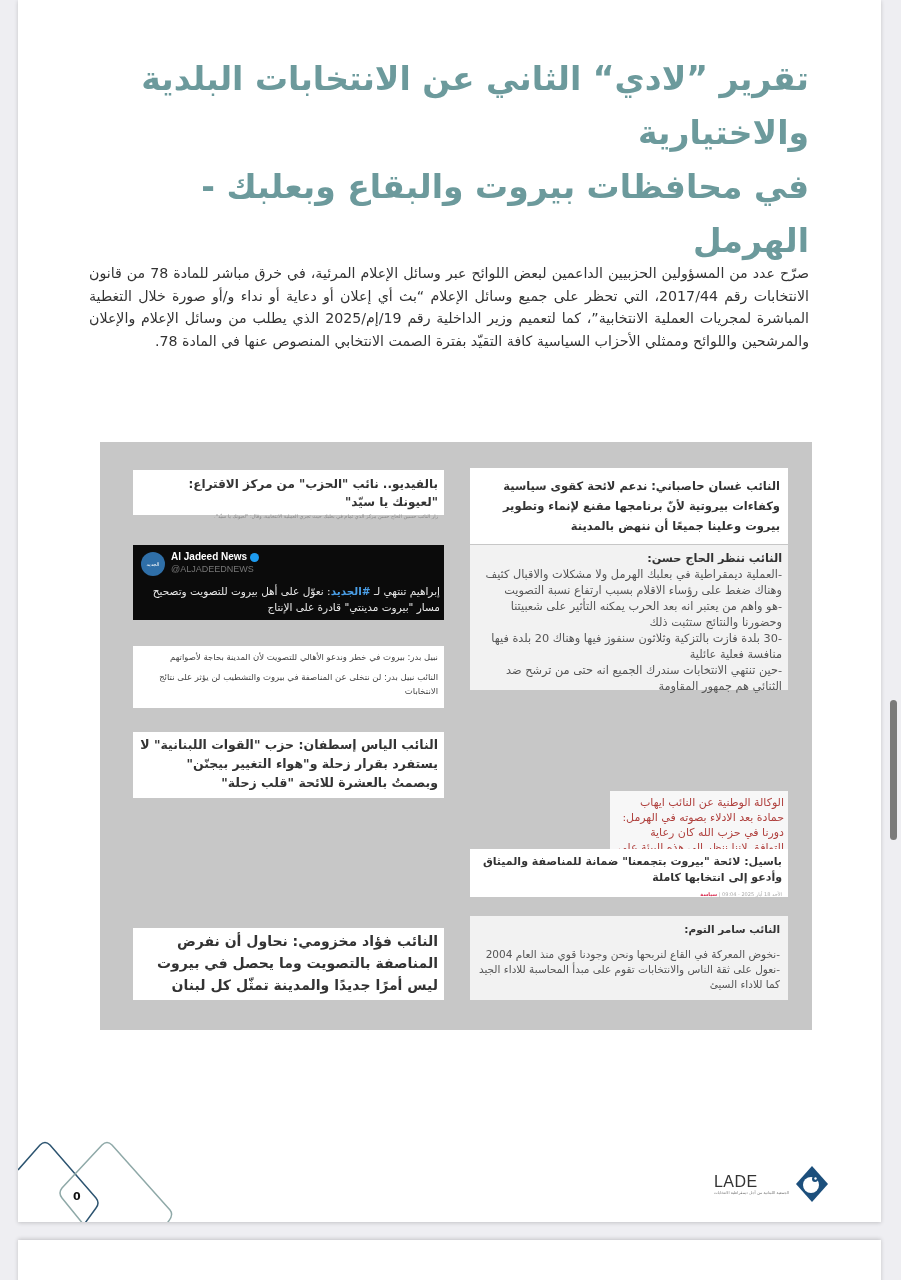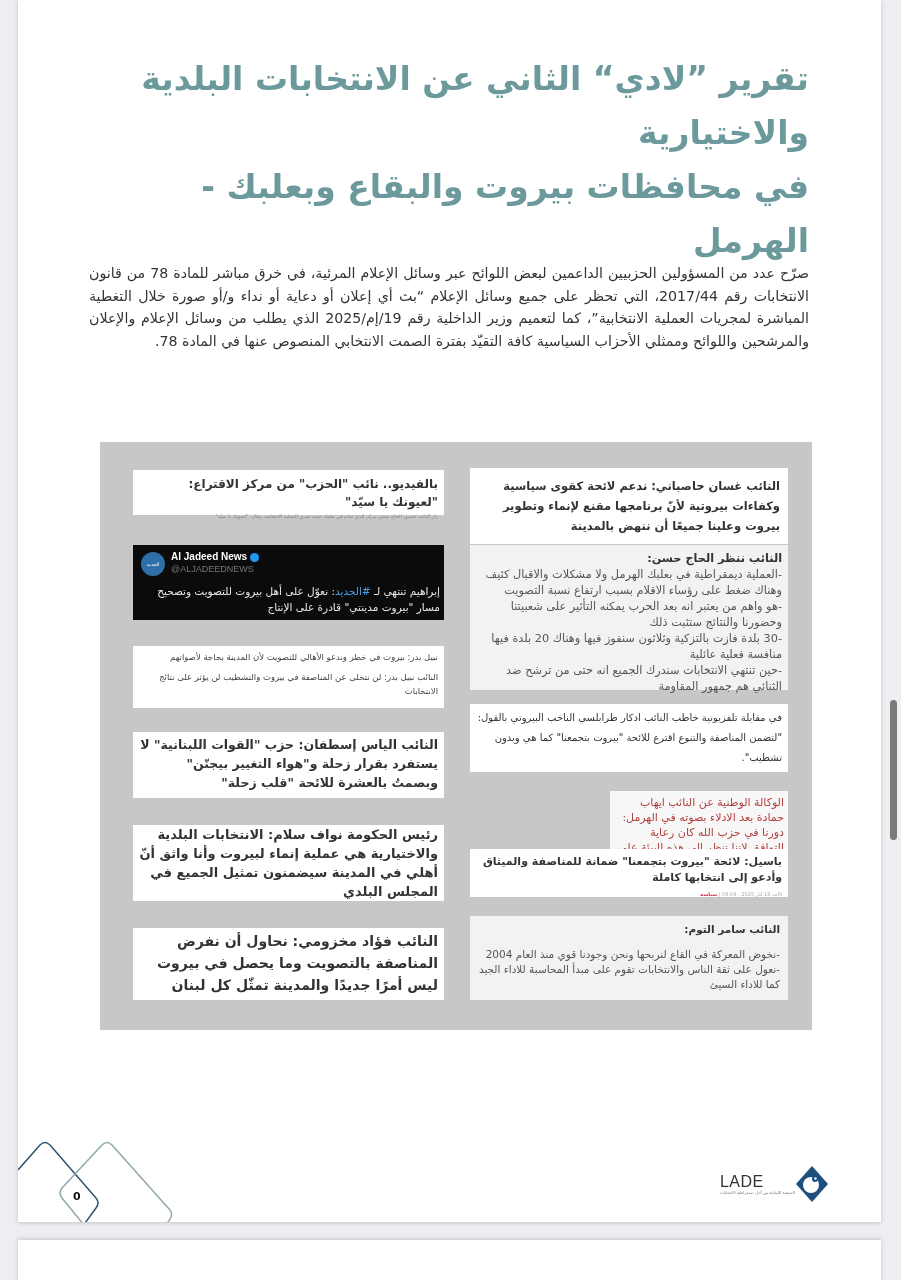--- a/index.html
+++ b/index.html
@@ -10,21 +10,21 @@
 
   .title { position:absolute; right:72px; top:52px; width:700px; direction:rtl; text-align:right; color:#6c9a9c; font-size:33px; font-weight:bold; line-height:54px; }
   .section-tag { position:absolute; right:72px; top:213px; background:#d81f46; color:#fff; font-size:15px; font-weight:bold; padding:6px 10px; direction:rtl; }
   .body-text { position:absolute; right:72px; top:262px; width:720px; direction:rtl; text-align:justify; color:#333; font-size:14.2px; line-height:22.5px; }
 
   .collage { position:absolute; left:82px; top:442px; width:712px; height:588px; background:#c7c7c7; }
   .card { position:absolute; background:#fff; direction:rtl; text-align:right; color:#333; box-sizing:border-box; }
   .card.gray { background:#f2f2f2; }
   .b { font-weight:bold; }
 
-  .footer-logo { position:absolute; right:52px; top:1165px; display:flex; align-items:center; gap:0;justify-content:space-between; }
+  .footer-logo { position:absolute; right:52px; top:1165px; display:flex; align-items:center; gap:6px;justify-content:space-between; }
   .lade-text { font-family:"Liberation Sans", sans-serif; font-size:16px; color:#333; letter-spacing:0.5px; line-height:16px; }
   .lade-sub { font-size:4px; color:#777; }
   .page-num { position:absolute; left:55px; top:1190px; font-size:11px; font-weight:bold; color:#111; }
 </style>
 </head>
 <body>
 
 <div class="page">
 
   <div class="title">
@@ -41,23 +41,20 @@
     </div>
 
     <div class="card gray" style="right:24px;top:103px;width:318px;height:145px;padding:6px 6px;font-size:11.3px;line-height:16px;color:#555;">
       <div class="b" style="color:#333;">النائب ننظر الحاج حسن:</div>
       <div>-العملية ديمقراطية في بعلبك الهرمل ولا مشكلات والاقبال كثيف وهناك ضغط على رؤساء الاقلام بسبب ارتفاع نسبة التصويت</div>
       <div>-هو واهم من يعتبر انه بعد الحرب يمكنه التأثير على شعبيتنا وحضورنا والنتائج ستثبت ذلك</div>
       <div>-30 بلدة فازت بالتزكية وثلاثون سنفوز فيها وهناك 20 بلدة فيها منافسة فعلية عائلية</div>
       <div>-حين تنتهي الانتخابات سندرك الجميع انه حتى من ترشح ضد الثنائي هم جمهور المقاومة</div>
     </div>
 
-    <div class="card" style="right:24px;top:262px;width:318px;padding:4px 6px;font-size:10px;line-height:20px;">
-      <span>في مقابلة تلفزيونية خاطب النائب ادكار طرابلسي الناخب البيروتي بالقول: "لتضمن المناصفة والتنوع اقترع للائحة "بيروت بتجمعنا" كما هي وبدون تشطيب".</span>
-    </div>
 
     <div class="card" style="right:24px;top:349px;width:178px;height:70px;padding:4px 4px;font-size:11px;line-height:15px;color:#b0413e;background:#f7f7f7;">
       <span>الوكالة الوطنية عن النائب ايهاب حمادة بعد الادلاء بصوته في الهرمل: دورنا في حزب الله كان رعاية التوافق لاننا ننظر الى هذه البيئة على أنها أشرف الناس</span>
     </div>
 
     <div class="card" style="right:24px;top:405px;width:318px;height:48px;padding:5px 6px;font-size:11px;line-height:16px;top:407px;">
       <div class="b">باسيل: لائحة "بيروت بتجمعنا" ضمانة للمناصفة والميثاق وأدعو إلى انتخابها كاملة</div>
       <div style="font-size:5px;color:#aaa;">
         <span>الأحد 18 أيار 2025 - 09:04</span> |
         <span style="color:#d81f46;font-weight:bold;">سياسة</span>
@@ -78,36 +75,33 @@
     <div class="card" style="left:33px;top:103px;width:311px;height:75px;background:#0b0b0b;color:#e8e8e8;">
       <div style="position:absolute;left:8px;top:7px;width:24px;height:24px;border-radius:50%;background:#2f6fa8;color:#fff;font-size:5px;display:flex;align-items:center;justify-content:center;">
           <span>الجديد</span>
         </div>
       <div style="position:absolute;left:38px;top:6px;direction:ltr;text-align:left;font-family:'Liberation Sans',sans-serif;font-size:10px;font-weight:bold;color:#fff;">
         <span>Al Jadeed News</span>
         <span style="display:inline-block;width:9px;height:9px;border-radius:50%;background:#1d9bf0;vertical-align:middle;"></span>
       </div>
       <div style="position:absolute;left:38px;top:19px;direction:ltr;font-family:'Liberation Sans',sans-serif;font-size:9px;color:#777;">@ALJADEEDNEWS</div>
       <div style="position:absolute;right:4px;top:38px;width:300px;font-size:10.5px;line-height:16px;">
-        <span>إبراهيم تنتهي لـ </span><span style="color:#4a9ee6;">#الجديد</span><span>: نعوّل على أهل بيروت للتصويت وتصحيح مسار "بيروت مدينتي" قادرة على الإنتاج</span>
+        <span>إبراهيم تنتهي لـ </span><span style="color:#4a9ee6;font-weight:bold;">#الجديد</span><span>: نعوّل على أهل بيروت للتصويت وتصحيح مسار "بيروت مدينتي" قادرة على الإنتاج</span>
       </div>
     </div>
 
     <div class="card" style="left:33px;top:204px;width:311px;height:62px;padding:4px 6px;font-size:8.5px;line-height:14px;color:#444;">
       <div style="margin-bottom:6px;">نبيل بدر: بيروت في خطر وندعو الأهالي للتصويت لأن المدينة بحاجة لأصواتهم</div>
       <div>النائب نبيل بدر: لن نتخلى عن المناصفة في بيروت والتشطيب لن يؤثر على نتائج الانتخابات</div>
     </div>
 
     <div class="card b" style="left:33px;top:290px;width:311px;height:66px;padding:3px 6px;font-size:12.5px;line-height:19px;">
       <span>النائب الياس إسطفان: حزب "القوات اللبنانية" لا يستفرد بقرار زحلة و"هواء التغيير بيجنّن" وبصمتُ بالعشرة للائحة "قلب زحلة"</span>
     </div>
 
-    <div class="card b" style="left:33px;top:383px;width:311px;height:76px;padding:0 6px;font-size:13px;line-height:19px;">
-      <span>رئيس الحكومة نواف سلام: الانتخابات البلدية والاختيارية هي عملية إنماء لبيروت وأنا واثق أنّ أهلي في المدينة سيضمنون تمثيل الجميع في المجلس البلدي</span>
-    </div>
 
     <div class="card b" style="left:33px;top:486px;width:311px;height:72px;padding:2px 6px;font-size:14px;line-height:22px;">
       <span>النائب فؤاد مخزومي: نحاول أن نفرض المناصفة بالتصويت وما يحصل في بيروت ليس أمرًا جديدًا والمدينة تمثّل كل لبنان</span>
     </div>
   </div>
 
   <svg style="position:absolute;left:0;top:1140px;" width="200" height="90">
     <path d="M0 30 L22 5 Q27 0 32 5 L78 58 Q82 63 78 68 L62 90" fill="none" stroke="#2c5470" stroke-width="1.5"></path>
     <path d="M70 90 L44 58 Q40 53 44 48 L84 5 Q89 0 94 5 L152 70 Q156 75 150 82 L144 90" fill="none" stroke="#8fa9a8" stroke-width="1.5"></path>
   </svg>

